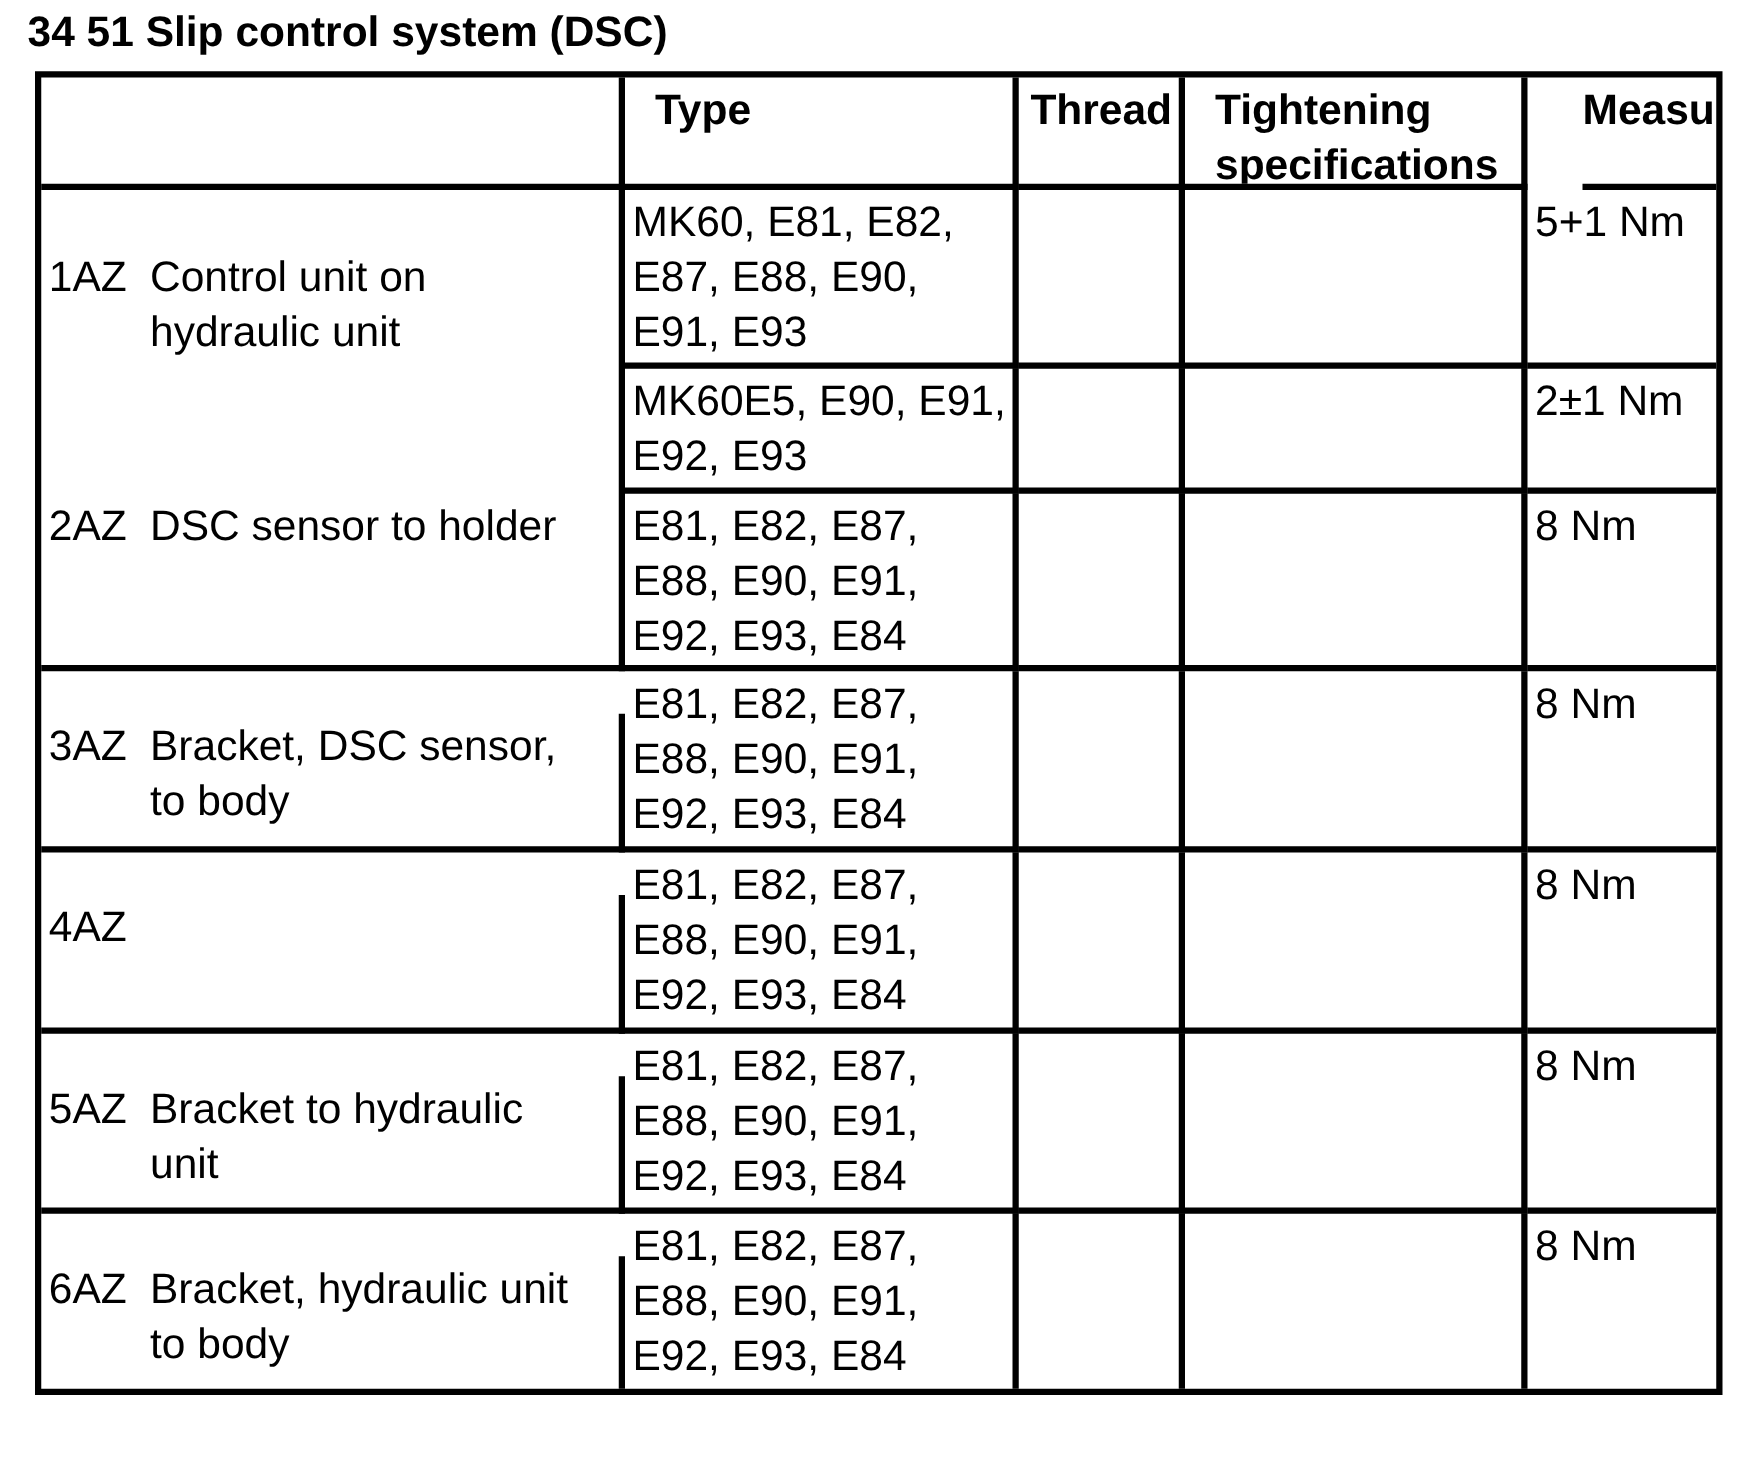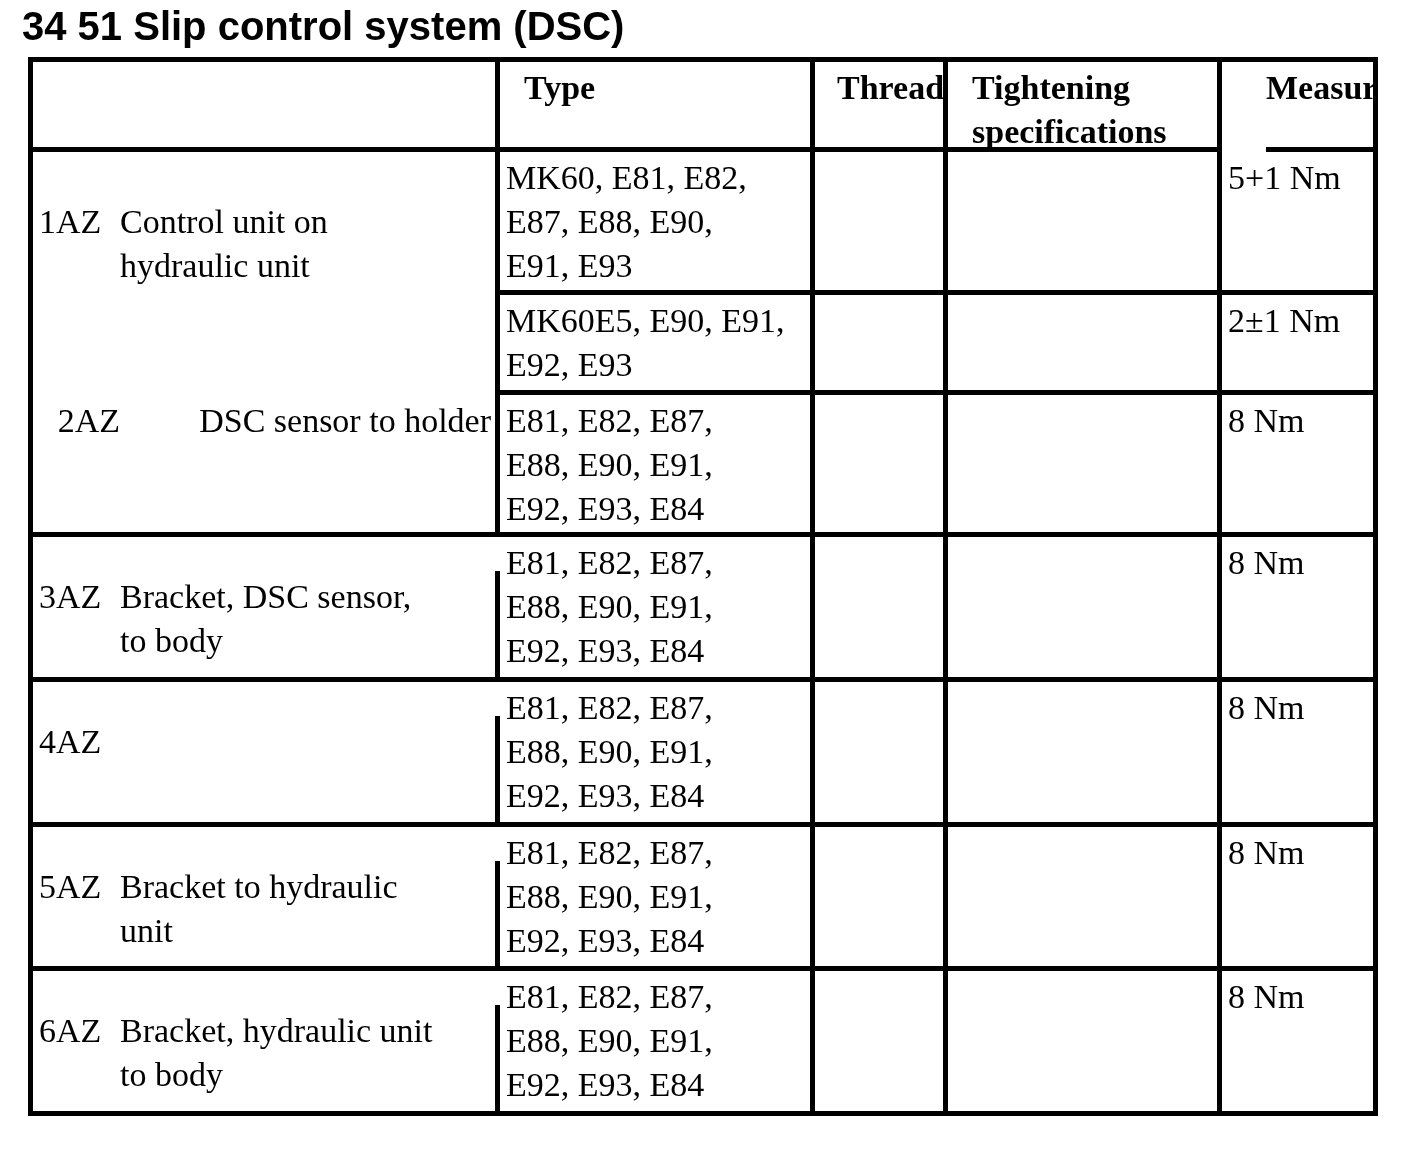--- a/index.html
+++ b/index.html
@@ -15,21 +15,21 @@
     position: relative;
     width: 1408px;
     height: 1168px;
     background: #ffffff;
     overflow: hidden;
   }
   .title {
     position: absolute;
     left: 22px;
     top: 6px;
-    font-size: 40px;
+    font-size: 34px;
     line-height: 40px;
     font-weight: bold;
     white-space: nowrap;
   }
   .grid {
     position: absolute;
     left: 28px;
     top: 57px;
     border: 5px solid #000000;
     display: grid;
@@ -39,48 +39,46 @@
   }
   .cell {
     box-sizing: border-box;
     border-right: 5px solid #000000;
     border-bottom: 5px solid #000000;
     padding: 4px 4px 0 6px;
     font-size: 34px;
     line-height: 44px;
     white-space: pre-line;
     overflow: hidden;
-    font-family: Liberation Serif, serif;
   }
   .hdr {
     font-weight: bold;
     padding-left: 24px;
   }
-  .hdr-thread { padding-left: 22px; }
+  .hdr-thread { padding-left: 8px; text-align: center; }
   .hdr-measure { padding-left: 0; padding-right: 3px; text-align: right; margin-left: 44px; }
   .last-col { border-right: none; }
   .last-row { border-bottom: none; }
   .merged {
     grid-row: 2 / span 3;
     grid-column: 1;
     position: relative;
     padding: 0;
   }
   .item-row {
     display: flex;
     align-items: flex-start;
     padding: 4px 4px 0 6px;
     white-space: normal;
   }
   .merged .item-row-2 {
     position: absolute;
     top: 243px;
     left: 0;
     right: 0;
-    text-align: right;
   }
   .cell.item {
     display: flex;
     align-items: flex-start;
     white-space: normal;
     margin-top: 34px;
   }
   .code {
     flex: none;
     width: 81px;

